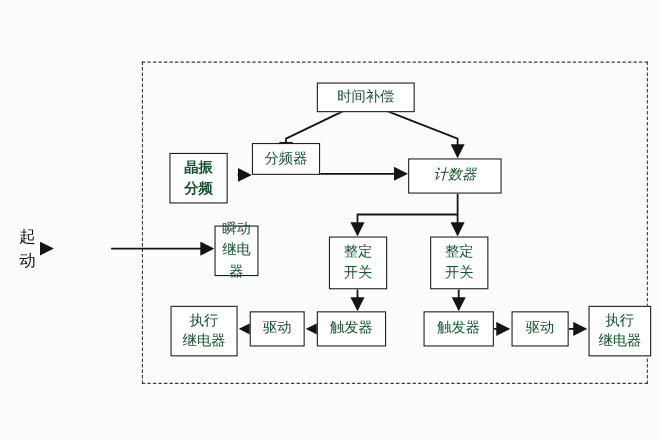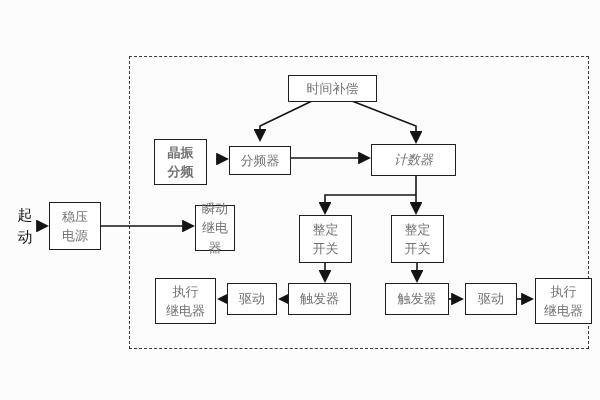--- a/index.html
+++ b/index.html
@@ -12,21 +12,21 @@
     position: relative;
     width: 600px;
     height: 400px;
     background: #fcfcfc;
     overflow: hidden;
   }
   .box {
     position: absolute;
     border: 1px solid #1f1f1f;
     background: #ffffff;
-    color: #737373;
+    color: #14532d;
     display: flex;
     align-items: center;
     justify-content: center;
     text-align: center;
     font-size: 13px;
     line-height: 1.5;
     white-space: pre-line;
     box-sizing: border-box;
   }
   .plain-label {
@@ -105,26 +105,24 @@
   </svg>
 
   <div class="plain-label" style="left:12px; top:205px; width:26px;">起
 动</div>
 
   <div class="box" style="left:288px; top:75px; width:89px; height:27px;">时间补偿</div>
 
   <div class="box" style="left:154px; top:139px; width:53px; height:46px;font-weight:bold;">晶振
 分频</div>
 
-  <div class="box" style="left:229px; top:146px; width:62px; height:29px;">分频器</div>
+  <div class="box" style="left:229px; top:130px; width:62px; height:29px;">分频器</div>
 
   <div class="box" style="left:371px; top:144px; width:85px; height:32px;font-style:italic;">计数器</div>
 
-  <div class="box" style="left:49px; top:202px; width:52px; height:48px;">稳压
-电源</div>
 
   <div class="box" style="left:195px; top:205px; width:40px; height:46px;">瞬动
 继电器</div>
 
   <div class="box" style="left:299px; top:215px; width:53px; height:48px;">整定
 开关</div>
 
   <div class="box" style="left:391px; top:215px; width:53px; height:48px;">整定
 开关</div>
 

